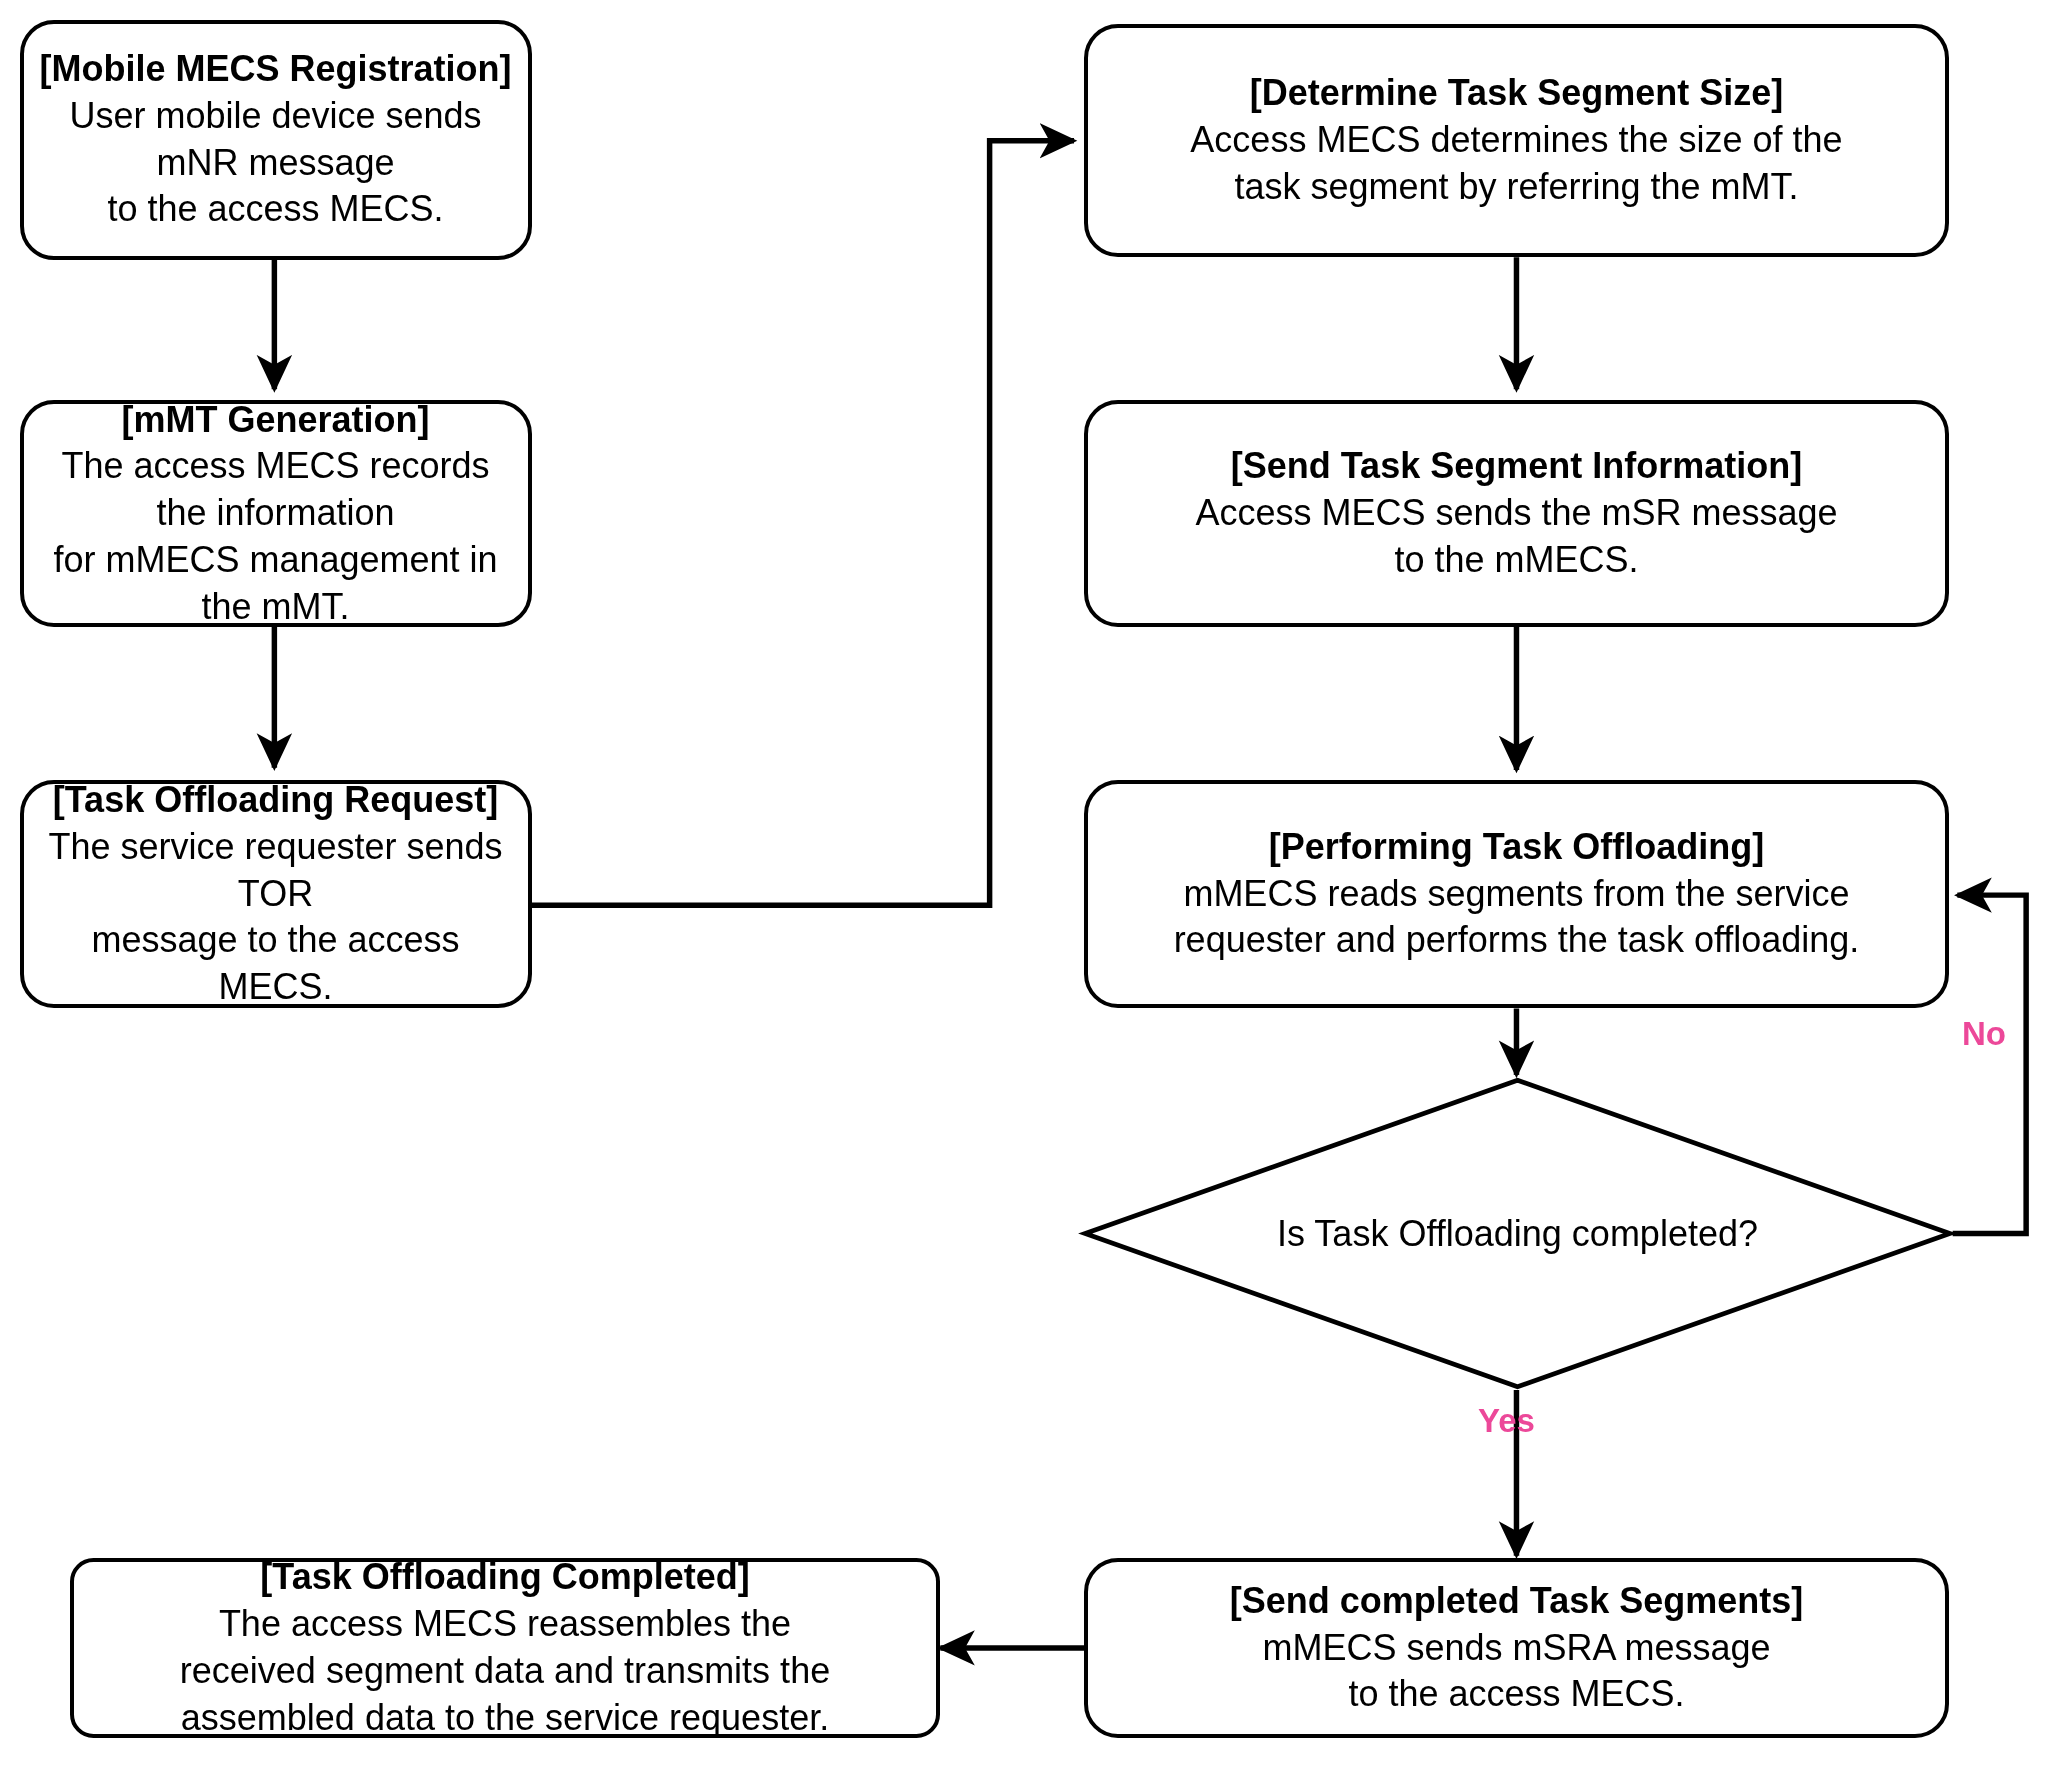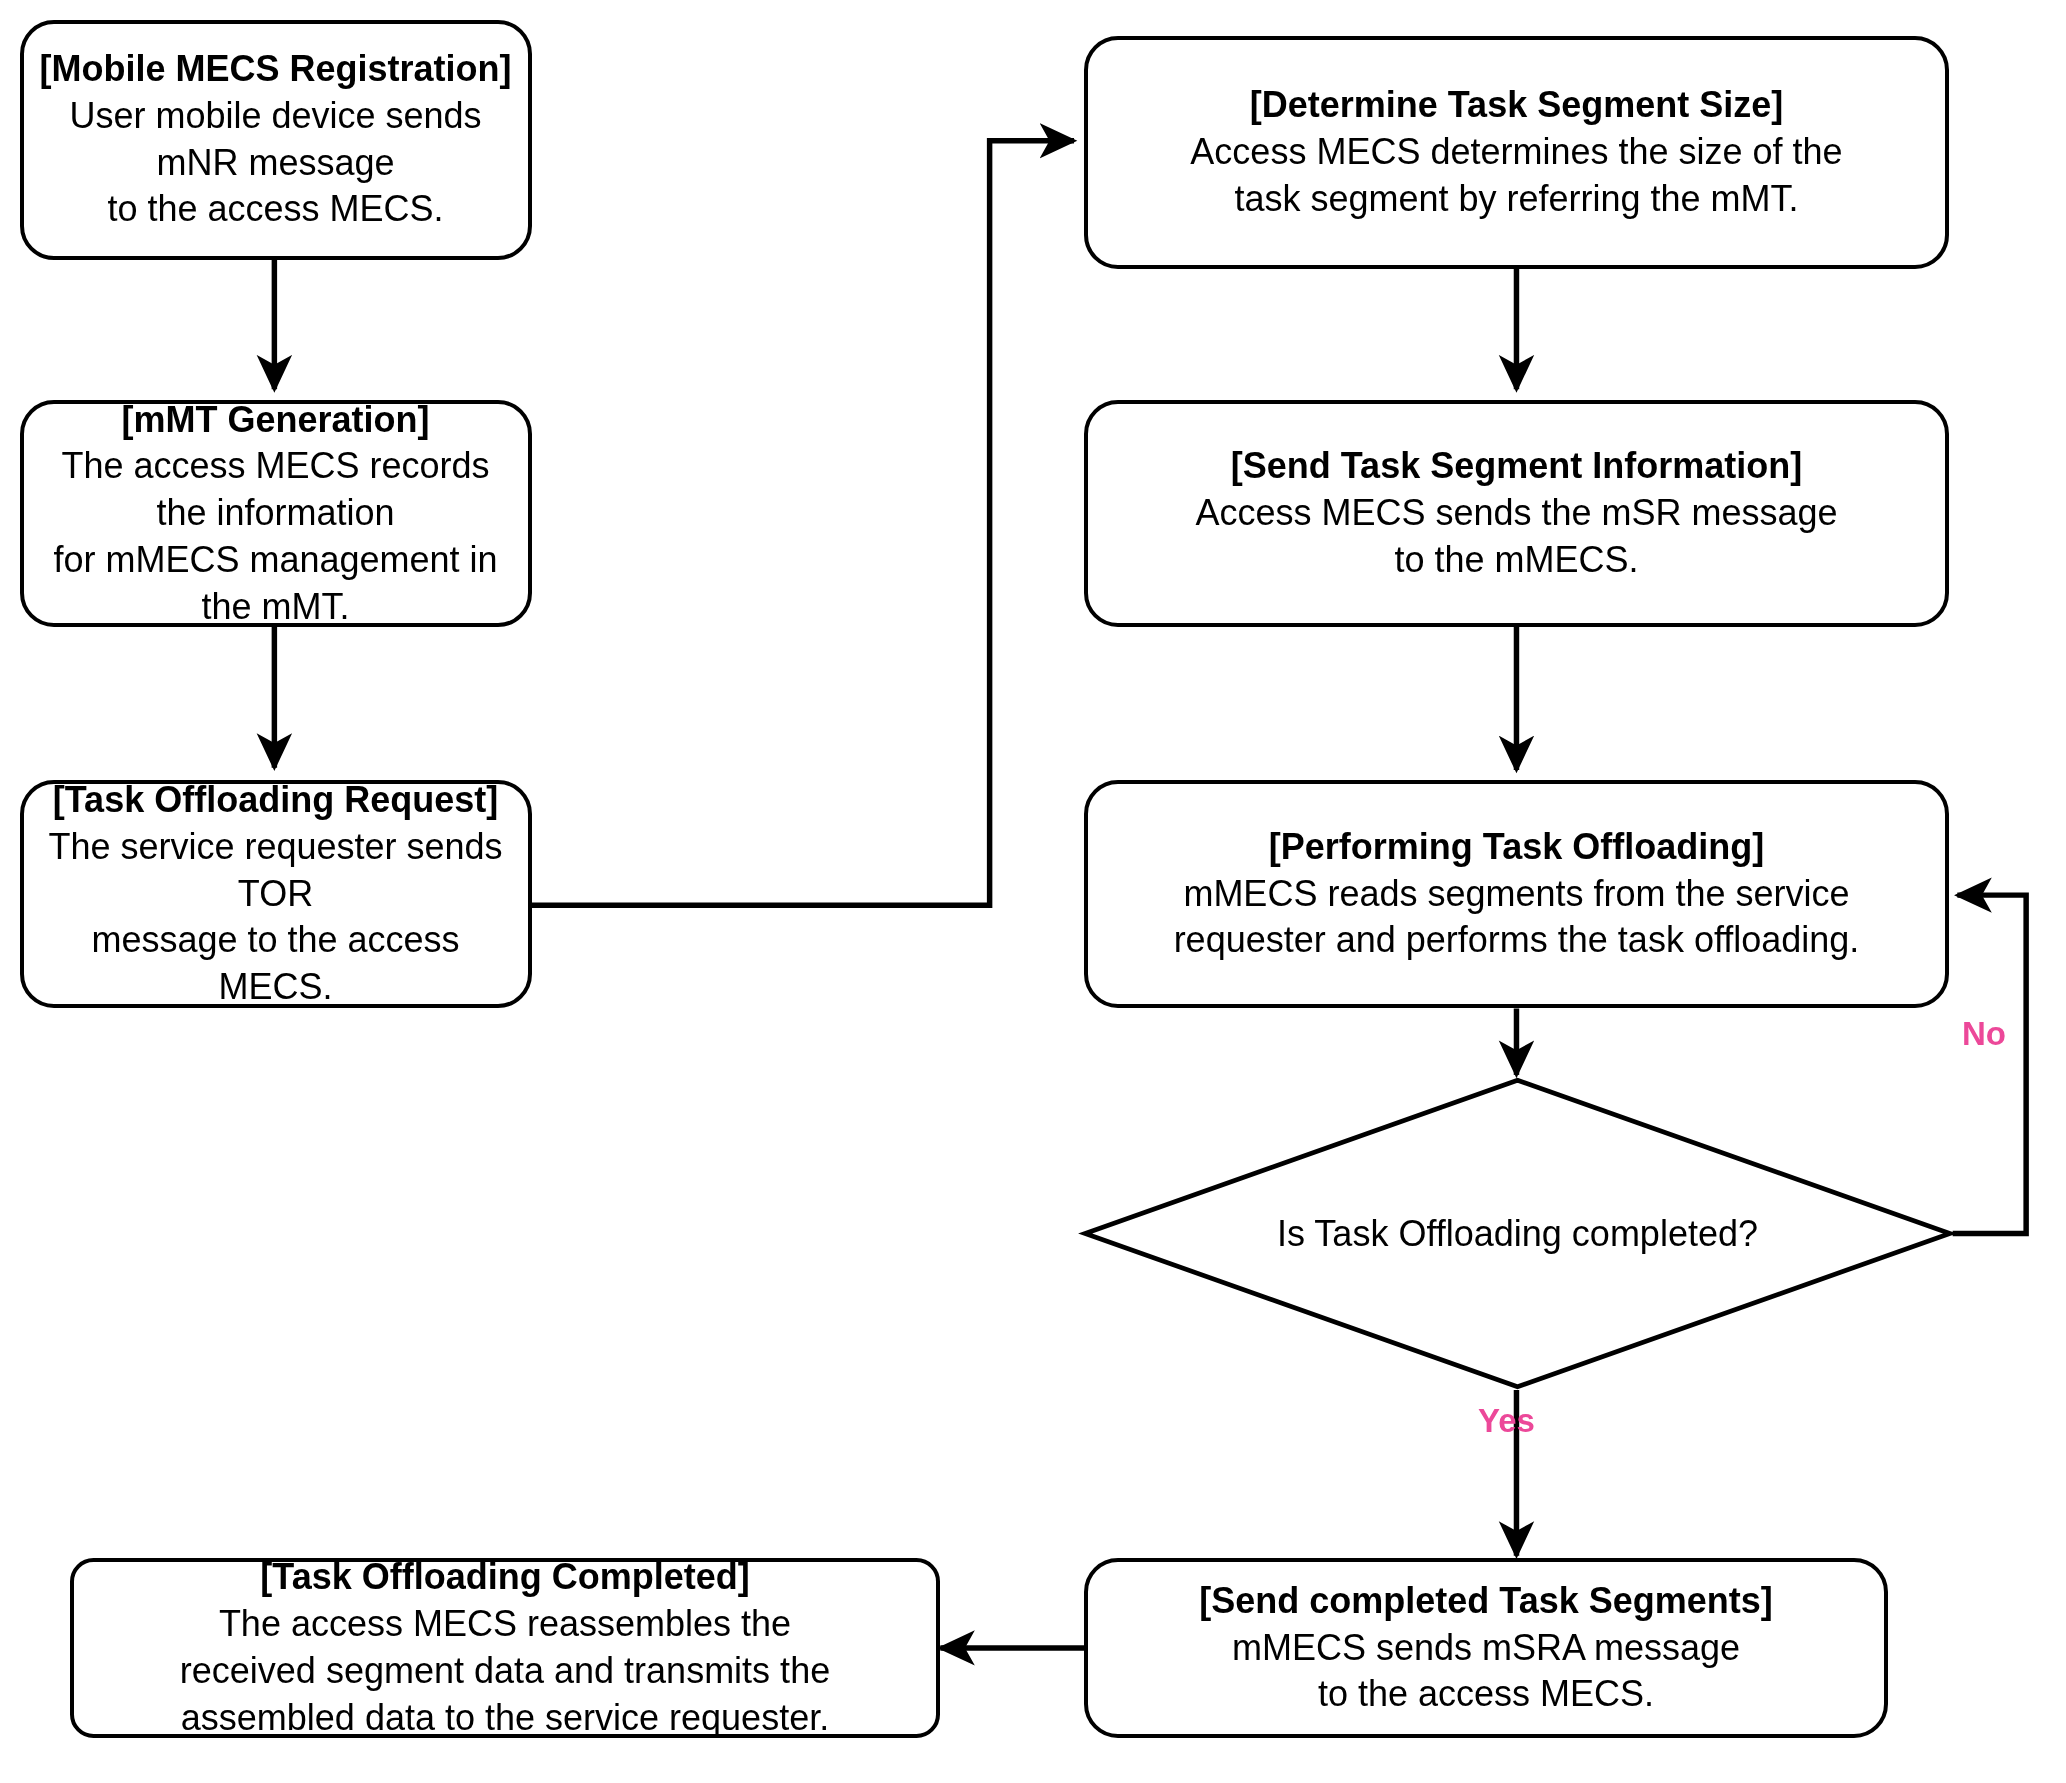--- a/index.html
+++ b/index.html
@@ -130,21 +130,21 @@
 message to the access MECS.</div>
   </div>
 
   <div class="node" style="left:70px; top:1558px; width:870px; height:180px; border-radius:23.5px;">
     <div class="ttl">[Task Offloading Completed]</div>
     <div class="body">The access MECS reassembles the
 received segment data and transmits the
 assembled data to the service requester.</div>
   </div>
 
-  <div class="node" style="left:1084px; top:24px; width:865px; height:233px;margin-top:12px;">
+  <div class="node" style="left:1084px; top:24px; width:865px; height:233px;">
     <div class="ttl">[Determine Task Segment Size]</div>
     <div class="body">Access MECS determines the size of the
 task segment by referring the mMT.</div>
   </div>
 
   <div class="node" style="left:1084px; top:400px; width:865px; height:227px;">
     <div class="ttl">[Send Task Segment Information]</div>
     <div class="body">Access MECS sends the mSR message
 to the mMECS.</div>
   </div>
@@ -155,21 +155,21 @@
 requester and performs the task offloading.</div>
   </div>
 
   <div class="diamond-wrap" style="left:1082px; top:1077px; width:871px; height:313px;">
     <svg width="871" height="313" viewBox="0 0 1114 400" aria-hidden="true">
       <polygon points="557,4 1110,200 557,396 4,200" fill="#ffffff" stroke="#000000" stroke-width="6"></polygon>
     </svg>
     <div class="diamond-label">Is Task Offloading completed?</div>
   </div>
 
-  <div class="node" style="left:1084px; top:1558px; width:804px; height:180px;">
+  <div class="node" style="left:1084px; top:1558px; width:865px; height:180px;">
     <div class="ttl">[Send completed Task Segments]</div>
     <div class="body">mMECS sends mSRA message
 to the access MECS.</div>
   </div>
 
   <div class="edge-label" style="left:1962px; top:1015px;">No</div>
 
   <div class="edge-label" style="left:1478px; top:1402px;">Yes</div>
 
 </div>

